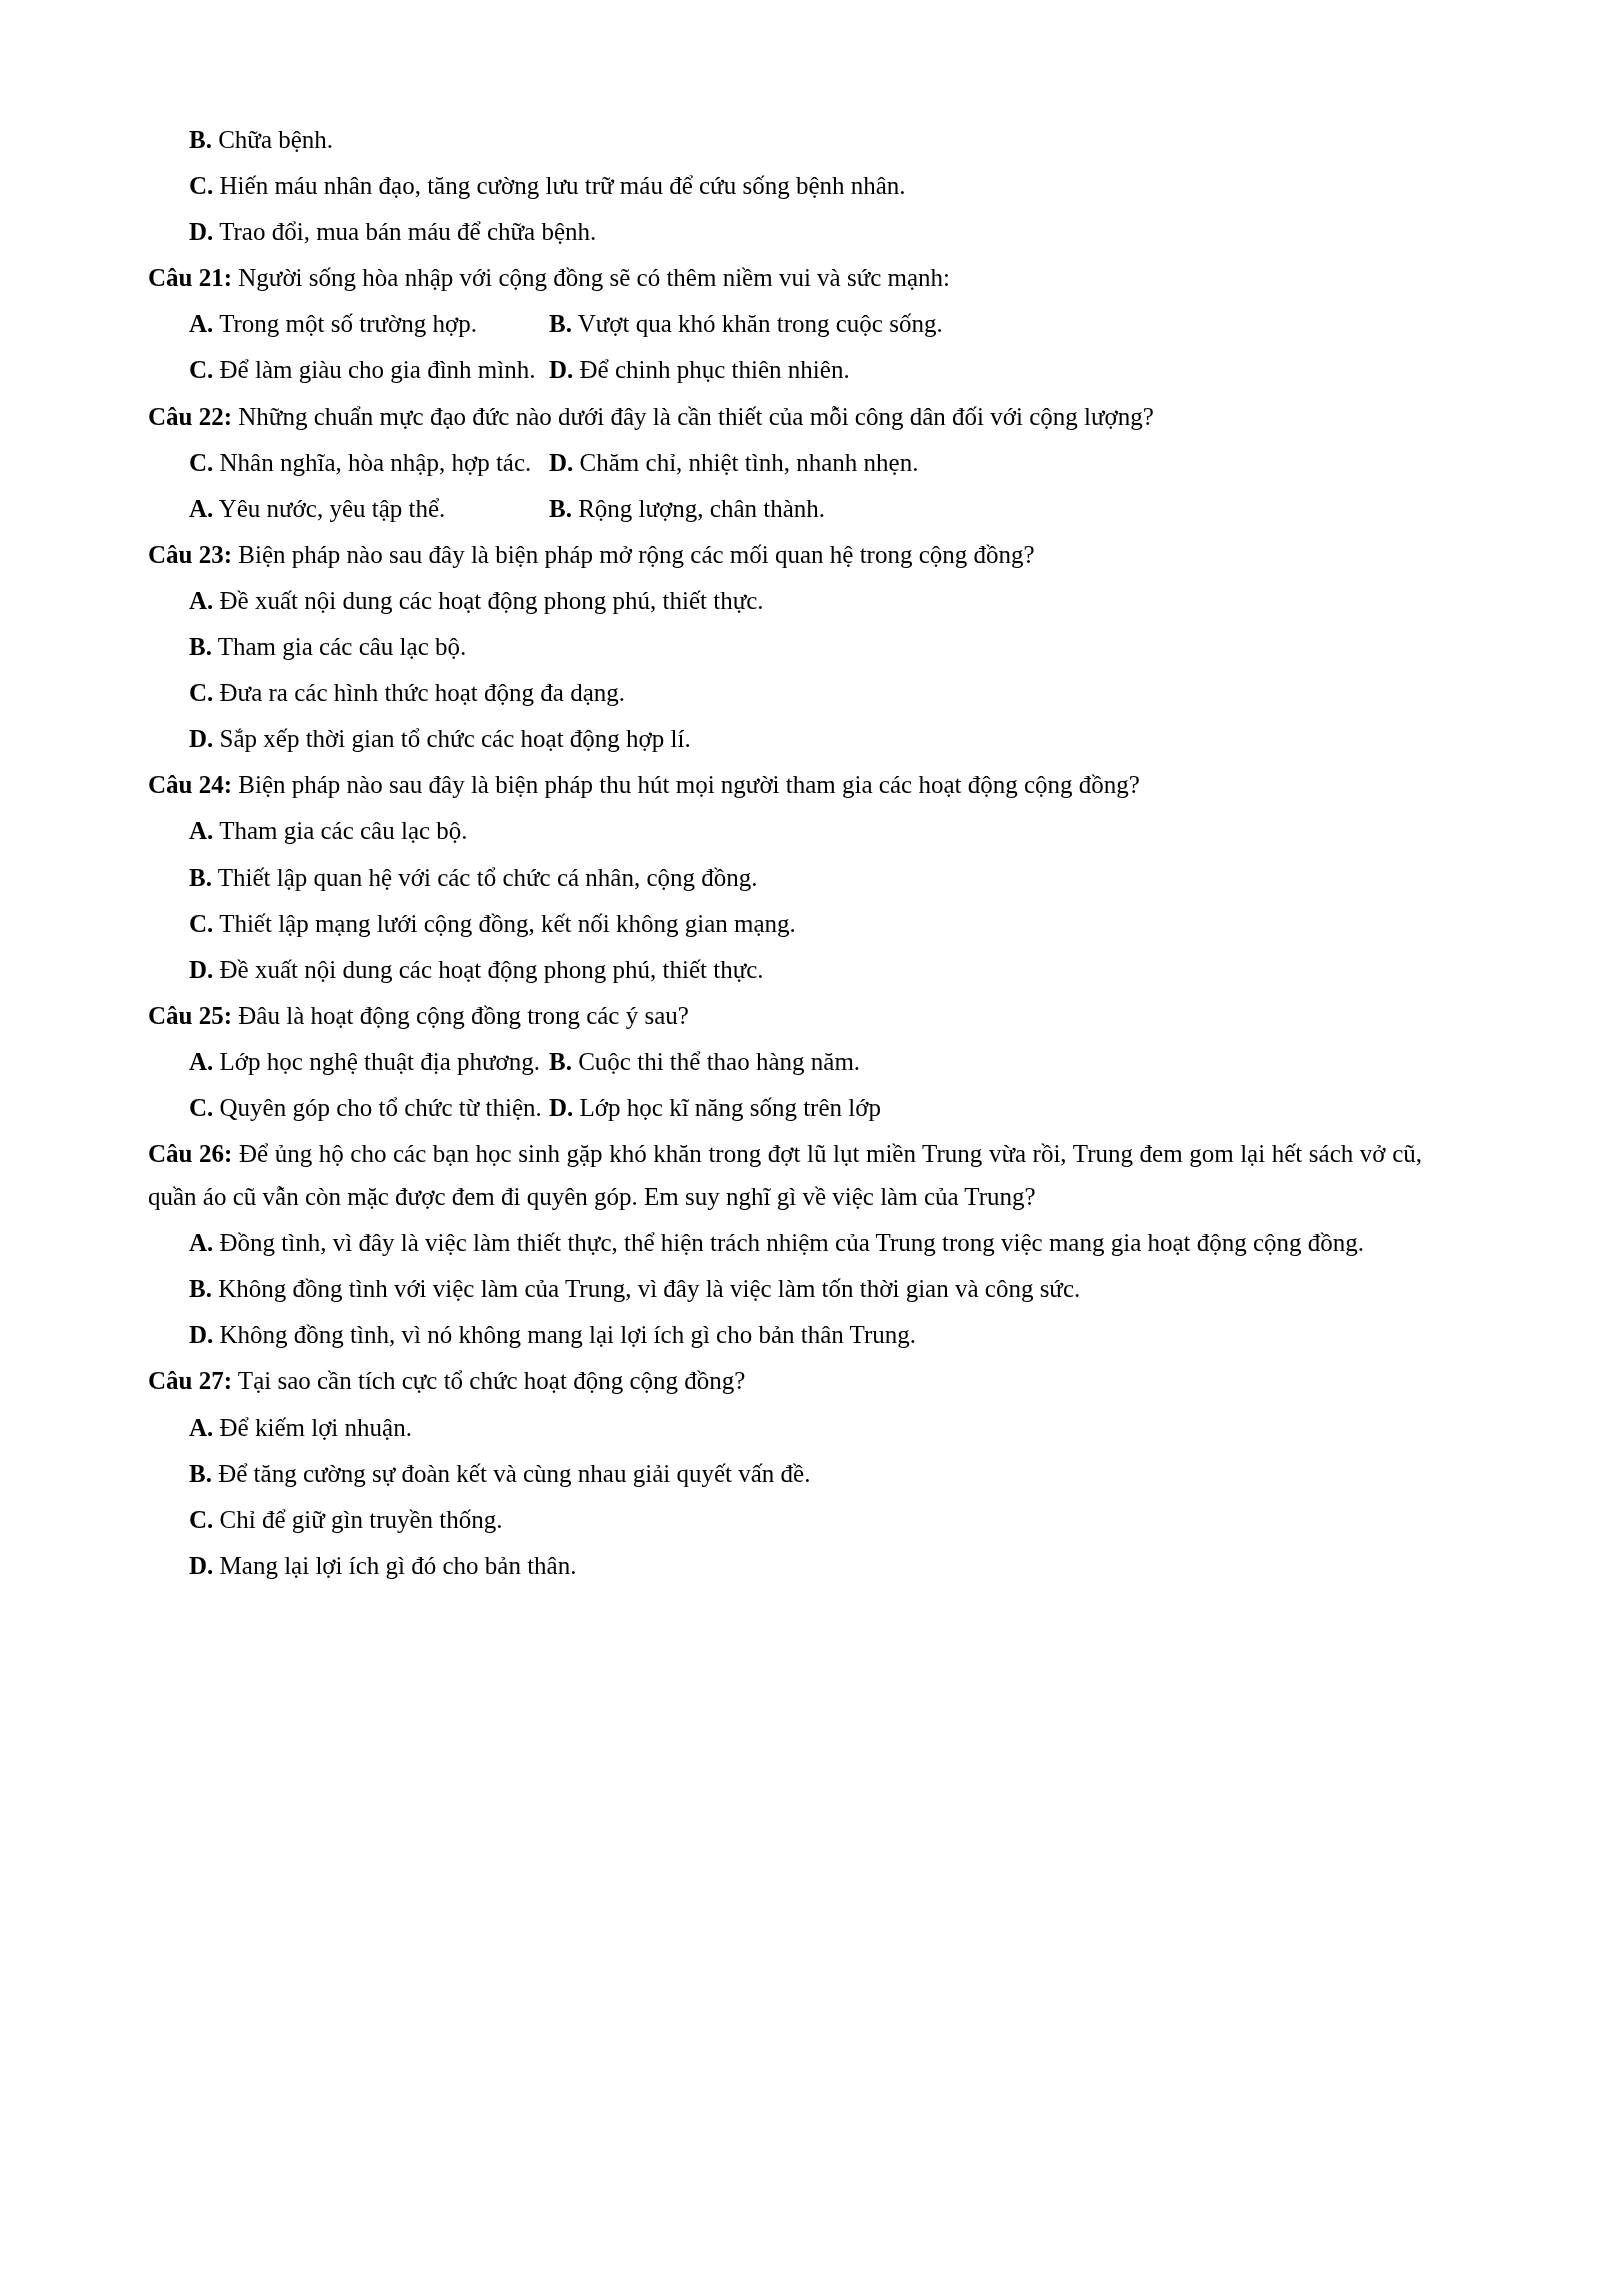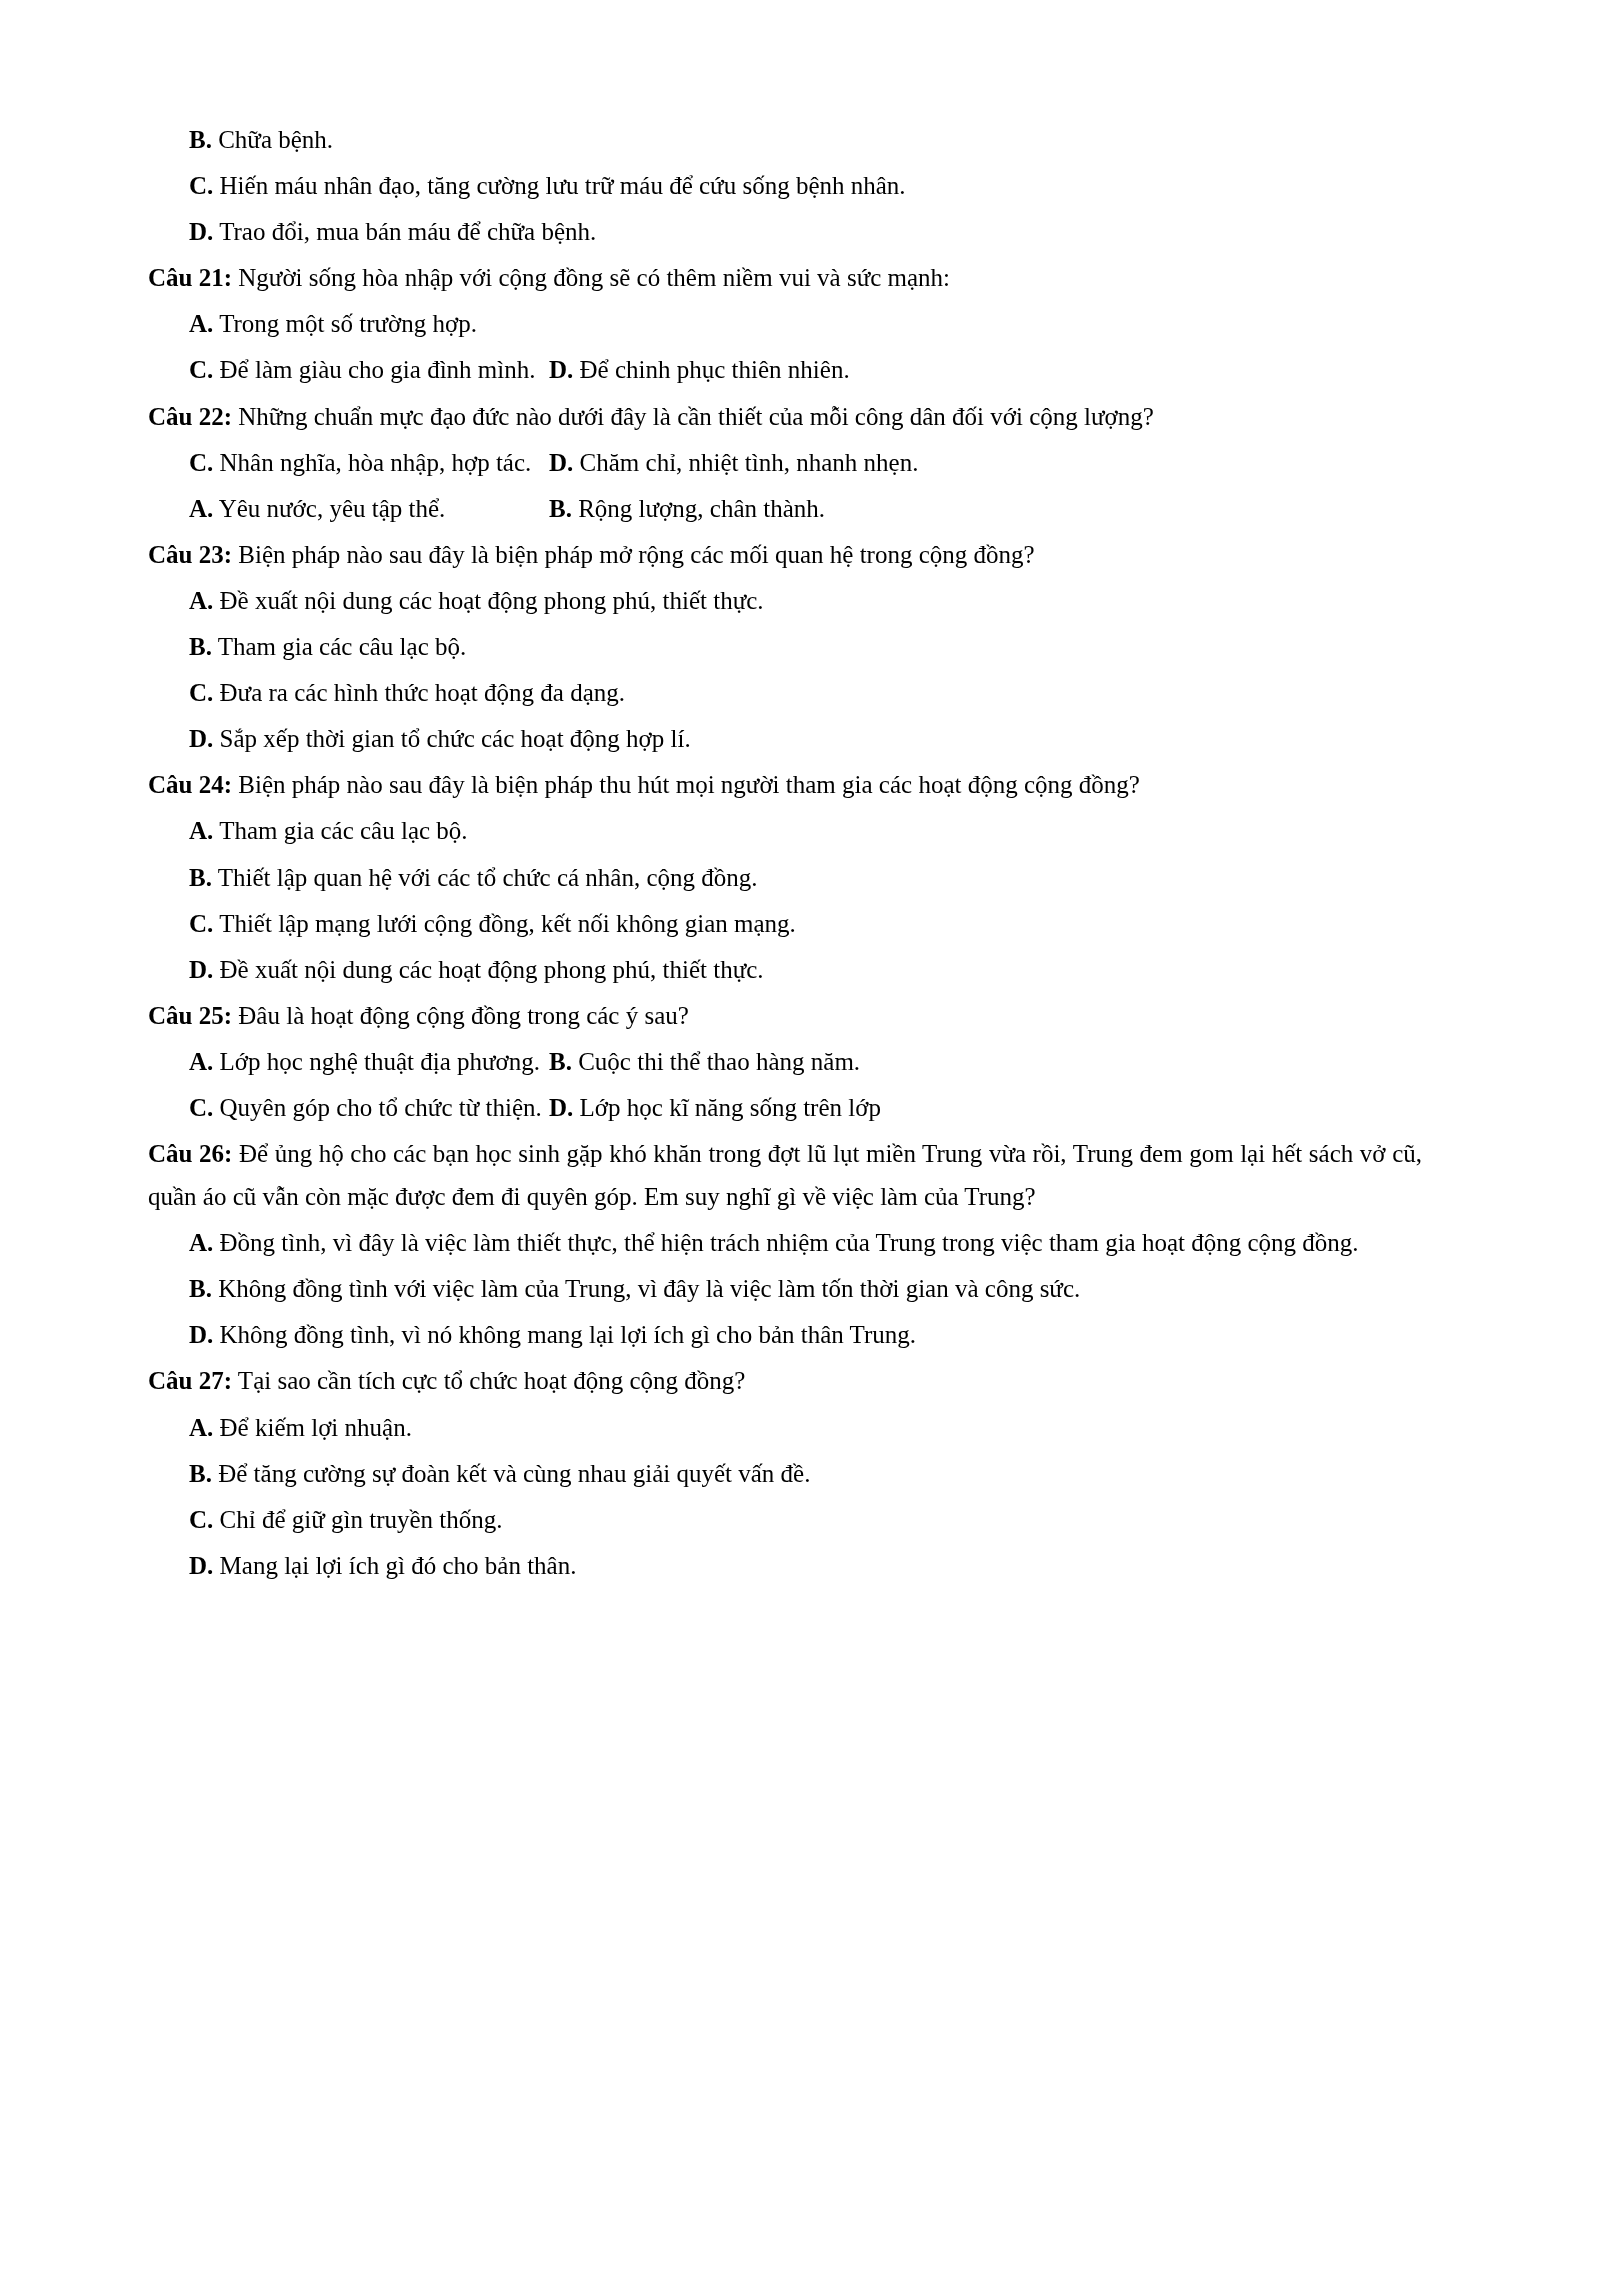--- a/index.html
+++ b/index.html
@@ -96,20 +96,24 @@
     <div class="q-block">
       <p class="q-line wrap">
         <span class="q-label">Câu 21:</span>
         <span class="q-stem">Người sống hòa nhập với cộng đồng sẽ có thêm niềm vui và sức mạnh:</span>
       </p>
       <div class="opt-row">
         <div class="opt-cell">
           <span class="opt-key">A.</span>
           <span class="opt-text">Trong một số trường hợp.</span>
         </div>
+        <div class="opt-cell">
+          <span class="opt-key">B.</span>
+          <span class="opt-text">Vượt qua khó khăn trong cuộc sống.</span>
+        </div>
       </div>
       <div class="opt-row">
         <div class="opt-cell">
           <span class="opt-key">C.</span>
           <span class="opt-text">Để làm giàu cho gia đình mình.</span>
         </div>
         <div class="opt-cell">
           <span class="opt-key">D.</span>
           <span class="opt-text">Để chinh phục thiên nhiên.</span>
         </div>
@@ -216,21 +220,21 @@
       </div>
     </div>
 
     <div class="q-block">
       <p class="q-line wrap">
         <span class="q-label">Câu 26:</span>
         <span class="q-stem">Để ủng hộ cho các bạn học sinh gặp khó khăn trong đợt lũ lụt miền Trung vừa rồi, Trung đem gom lại hết sách vở cũ, quần áo cũ vẫn còn mặc được đem đi quyên góp. Em suy nghĩ gì về việc làm của Trung?</span>
       </p>
       <div class="opt-line wrap">
         <span class="opt-key">A.</span>
-        <span class="opt-text">Đồng tình, vì đây là việc làm thiết thực, thể hiện trách nhiệm của Trung trong việc tham gia hoạt động cộng đồng.</span>
+        <span class="opt-text">Đồng tình, vì đây là việc làm thiết thực, thể hiện trách nhiệm của Trung trong việc mang gia hoạt động cộng đồng.</span>
       </div>
       <div class="opt-line wrap">
         <span class="opt-key">B.</span>
         <span class="opt-text">Không đồng tình với việc làm của Trung, vì đây là việc làm tốn thời gian và công sức.</span>
       </div>
       <div class="opt-line wrap">
         <span class="opt-key">D.</span>
         <span class="opt-text">Không đồng tình, vì nó không mang lại lợi ích gì cho bản thân Trung.</span>
       </div>
     </div>

